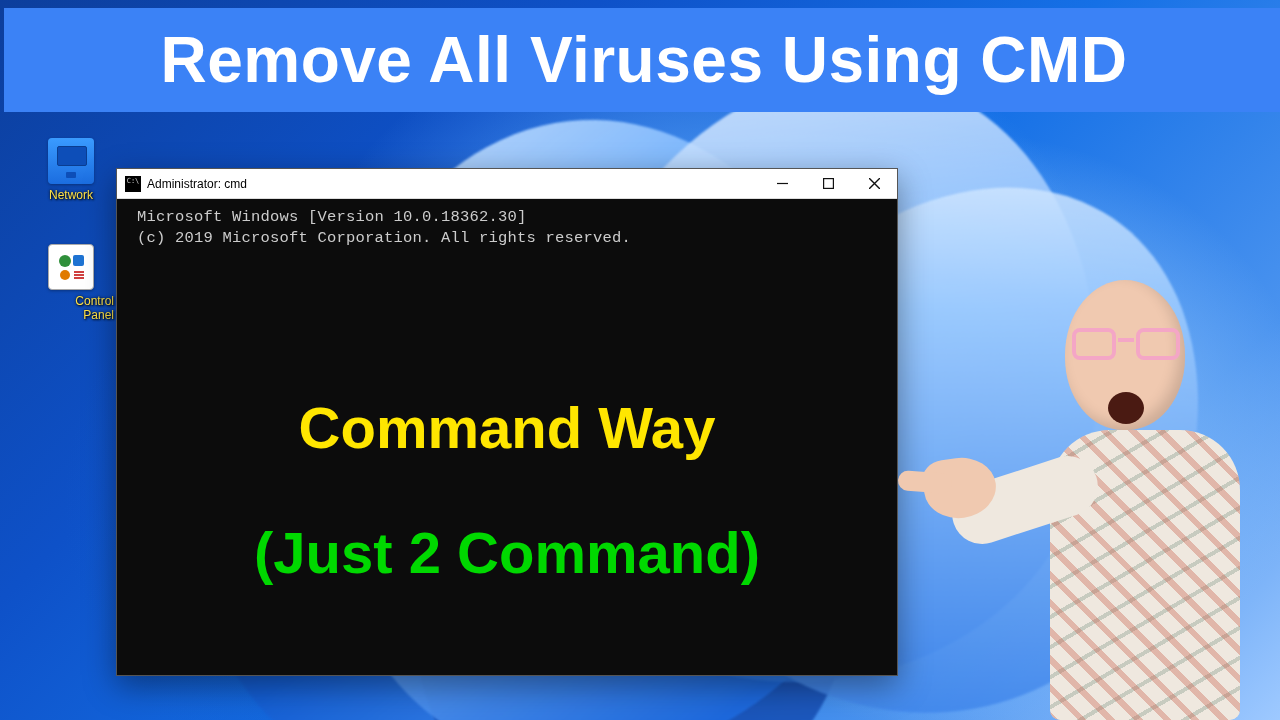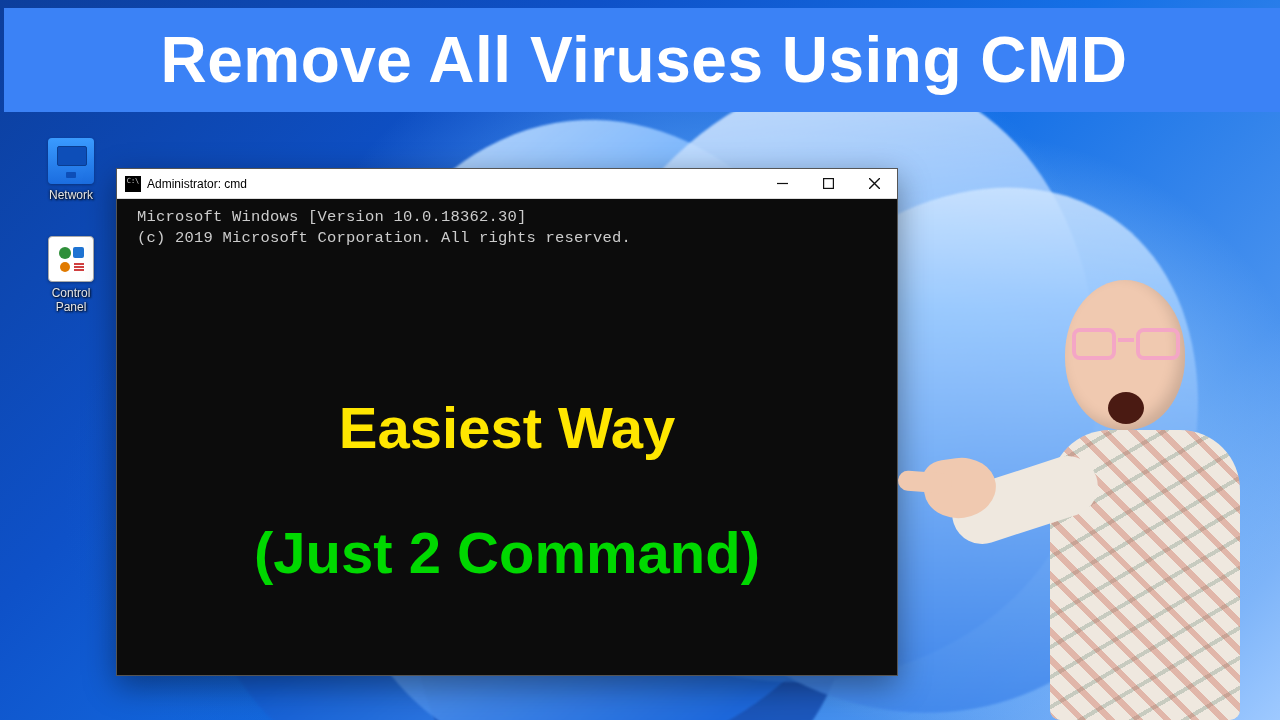--- a/index.html
+++ b/index.html
@@ -71,21 +71,21 @@
     cursor: pointer;
   }
   .desktop-icon .icon-box {
     width: 46px; height: 46px;
     margin: 0 auto 4px;
     border-radius: 4px;
     display: flex; align-items: center; justify-content: center;
     box-shadow: 0 1px 3px rgba(0,0,0,.3);
   }
   .desktop-icon .label {
-    color: #e5e5e5;
+    color: #fde047;
     font-size: 12px;
     text-shadow: 1px 1px 2px rgba(0,0,0,.9), 0 0 3px rgba(0,0,0,.9);
     line-height: 1.2;
   }
   .network-ic { background: linear-gradient(#3a9bff,#1b6de0); position: relative; }
   .network-ic::before { content:""; position:absolute; width:28px; height:18px; background:#0d4eb8; top:8px; left:9px; border-radius:2px; border:1px solid #0a3d91;}
   .network-ic::after { content:""; position:absolute; width:10px; height:6px; background:#0d4eb8; bottom:6px; left:18px; border-radius:1px;}
   .control-ic { background:#fff; border:1px solid #aaa; position:relative;}
   .control-ic svg { width: 34px; height: 34px; }
 
@@ -256,21 +256,21 @@
 
 <div class="banner">
   <div class="banner-text">Remove All Viruses Using CMD</div>
 </div>
 
 <div class="desktop-icon" style="left:28px; top:138px;">
   <div class="icon-box network-ic"></div>
   <div class="label">Network</div>
 </div>
 
-<div class="desktop-icon" style="left:28px; top:236px;">
+<div class="desktop-icon" style="left:28px; top:244px;text-align:right;">
   <div class="icon-box control-ic">
     <svg viewBox="0 0 34 34">
       <circle cx="11" cy="11" r="6" fill="#2f8f3a"></circle>
       <rect x="19" y="5" width="11" height="11" rx="2" fill="#1e73d2"></rect>
       <circle cx="11" cy="25" r="5" fill="#e07a00"></circle>
       <path d="M20 22 h10 M20 25 h10 M20 28 h10" stroke="#d04040" stroke-width="2"></path>
     </svg>
   </div>
   <div class="label" style="white-space:pre-line">Control
 Panel</div>
@@ -295,21 +295,21 @@
       <svg viewBox="0 0 11 11">
           <path d="M0 0 L11 11 M11 0 L0 11"></path>
         </svg>
     </div>
   </div>
   <div class="cmd-body">
     <div class="line">Microsoft Windows [Version 10.0.18362.30]</div>
     <div class="line">(c) 2019 Microsoft Corporation. All rights reserved.</div>
     <div class="line"></div>
 
-    <div class="overlay-text ov1">Easiest Way</div>
+    <div class="overlay-text ov1">Command Way</div>
     <div class="overlay-text ov2">(Just 2 Command)</div>
   </div>
 </div>
 
 <div class="person">
   <div class="hair2"></div>
   <div class="hair"></div>
   <div class="body"></div>
   <div class="arm"></div>
   <div class="head"></div>

